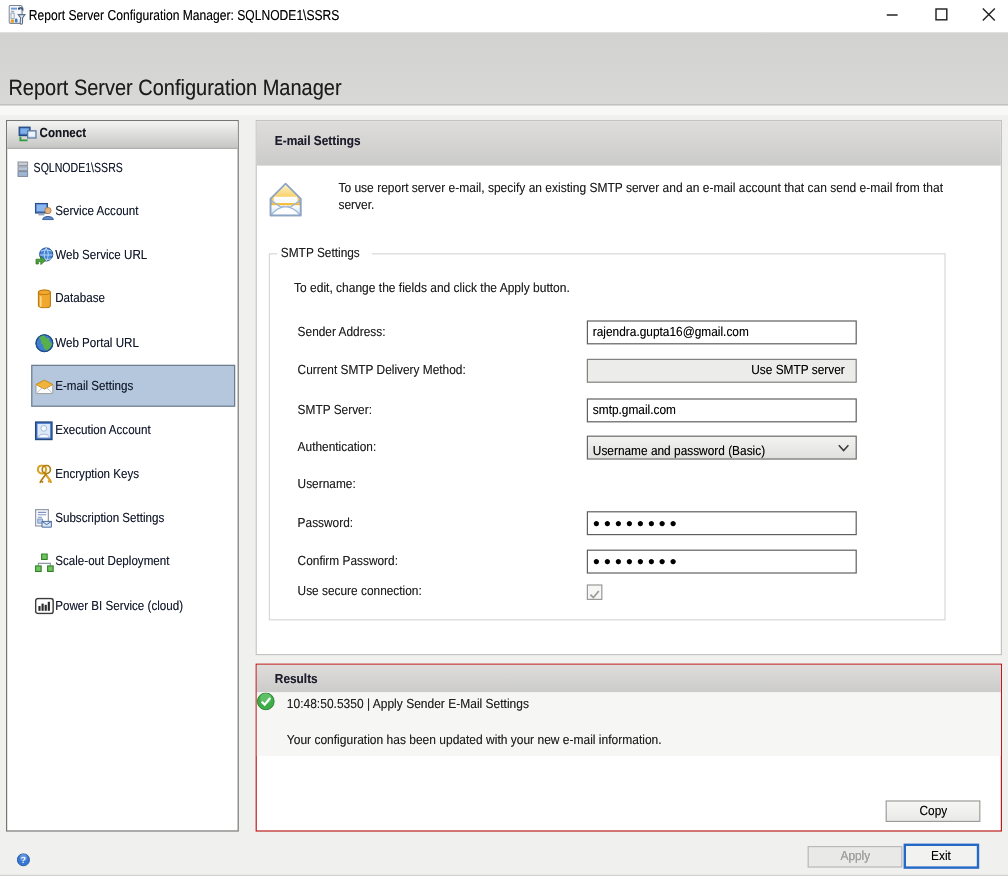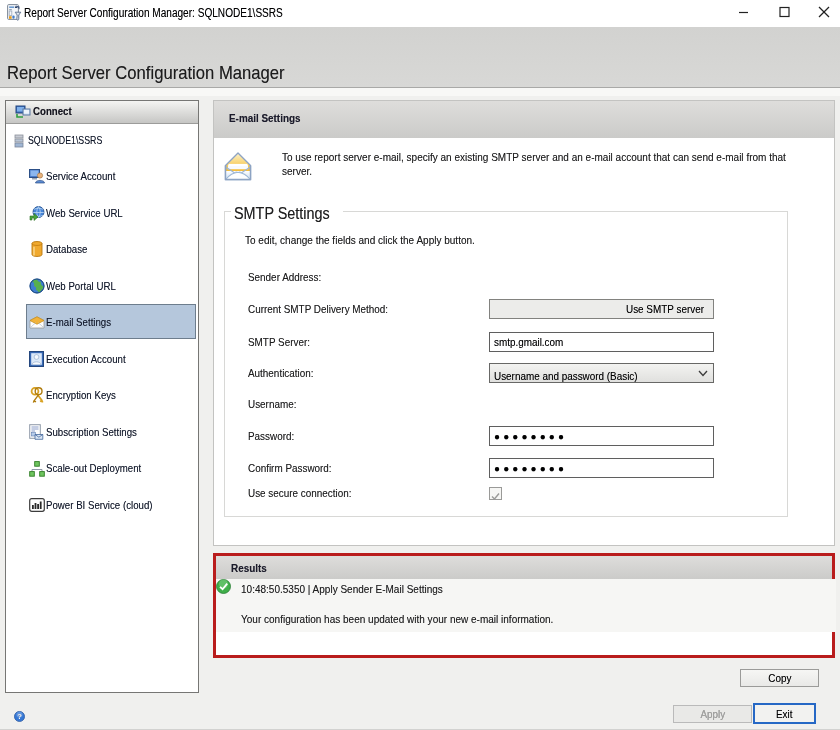--- a/index.html
+++ b/index.html
@@ -19,33 +19,33 @@
   #sidebar{left:5px;top:100px;width:194px;height:593px;background:#fff;border:1px solid #767674;box-sizing:border-box;}
   #connectbar{left:0;top:0;width:192px;height:22px;background:linear-gradient(#f4f4f2,#c6c6c4);border-bottom:1px solid #9c9c9a;}
   #connecttext{left:27px;top:4px;font-size:11px;font-weight:bold;color:#15151f;transform:scaleX(0.88);transform-origin:0 0;}
   .navtext{position:absolute;font-size:11px;color:#10182b;white-space:nowrap;transform:scaleX(0.88);transform-origin:0 0;}
   #selbox{left:20px;top:203px;width:170px;height:35px;background:#b5c7dc;border:1px solid #6d7d8d;box-sizing:border-box;}
   
   #mainpanel{left:213px;top:100px;width:622px;height:446px;background:#fff;border:1px solid #c3c3c1;box-sizing:border-box;}
   .panelhead{position:absolute;left:0;top:0;width:100%;height:37px;background:linear-gradient(#dedddb,#cbcbc9);}
   .panelheadtext{position:absolute;left:15px;font-size:11px;font-weight:bold;color:#1b1b2b;transform:scaleX(0.9);transform-origin:0 0;}
   #fieldset{left:10px;top:110px;width:562px;height:304px;border:1px solid #d8d8d6;}
-  #legend{left:17px;top:104px;background:#fff;padding:0 3px;font-size:16px;color:#1e1e1e;white-space:nowrap;}
+  #legend{left:17px;top:104px;background:#fff;padding:0 3px;font-size:11px;color:#1e1e1e;white-space:nowrap;}
   #legend span{display:inline-block;transform:scaleX(0.9);transform-origin:0 0;}
   .flabel{position:absolute;left:34px;font-size:11px;color:#1e1e1e;white-space:nowrap;transform:scaleX(0.9);transform-origin:0 0;}
   .finput{position:absolute;left:275px;width:225px;height:20px;box-sizing:border-box;
           border:1px solid #5f5f5f;background:#fff;font-family:"Liberation Sans",sans-serif;
           font-size:11px;color:#000;padding:0 0 0 4px;display:flex;align-items:center;}
   .finput>span{display:inline-block;transform:scaleX(0.9);transform-origin:0 0;white-space:nowrap;}
   .ro{background:#ececea;border-color:#82827f;}
   #ddl{background:linear-gradient(#f3f3f1,#e0e0de);border-color:#686866;}
   .dots{font-size:10px;}
   .dots>span{transform:none;letter-spacing:3.1px;}
   
-  #resultspanel{left:213px;top:553px;width:622px;height:105px;background:#fff;border:3px solid #b91c1c;box-sizing:border-box;}
+  #resultspanel{left:213px;top:553px;width:622px;height:140px;background:#fff;border:1px solid #b91c1c;box-sizing:border-box;}
   #resulthead{position:absolute;left:0;top:0;width:100%;height:23px;background:linear-gradient(#dedddb,#cbcbc9);}
   #graystrip{left:0;top:23px;width:620px;height:53px;background:#f6f6f4;}
   
   .btn{position:absolute;box-sizing:border-box;display:flex;align-items:center;justify-content:center;
        font-size:11px;color:#000;}
   .btn>span{display:inline-block;transform:scaleX(0.9);}
   #copybtn{left:524px;top:113px;width:79px;height:18px;border:1px solid #9b9b99;background:linear-gradient(#f6f6f4,#e9e9e7);}
   #applybtn{left:673px;top:705px;width:79px;height:18px;border:1px solid #bababa;background:#e9e9e7;color:#a3a3a1;}
   #exitbtn{left:753px;top:703px;width:63px;height:21px;border:2px solid #2668c5;background:#f2f2f0;}
 </style>
@@ -197,20 +197,23 @@
     <div class="abs" id="legend"><span>SMTP Settings</span></div>
     <div class="abs t11" style="left:31px;top:133px;">To edit, change the fields and click the Apply button.</div>
     <div class="flabel" style="top:170px;">Sender Address:</div>
     <div class="flabel" style="top:202px;">Current SMTP Delivery Method:</div>
     <div class="flabel" style="top:235px;">SMTP Server:</div>
     <div class="flabel" style="top:266px;">Authentication:</div>
     <div class="flabel" style="top:297px;">Username:</div>
     <div class="flabel" style="top:329px;">Password:</div>
     <div class="flabel" style="top:361px;">Confirm Password:</div>
     <div class="flabel" style="top:386px;">Use secure connection:</div>
+    <div class="finput" style="top:166px;">
+      <span>rajendra.gupta16@gmail.com</span>
+    </div>
     <div class="finput ro" style="top:198px;justify-content:flex-end;">
       <span>Use SMTP server</span>
     </div>
     <div class="finput" style="top:231px;">
       <span>smtp.gmail.com</span>
     </div>
     <div class="finput" id="ddl" style="top:262px;align-items:flex-end;">
       <span>Username and password (Basic)</span>
       <svg class="abs" style="right:5px;top:6px;" width="10" height="7" viewBox="0 0 10 7">
         <path d="M1 1 L5 5.5 L9 1" fill="none" stroke="#3c3c3c" stroke-width="1.3"></path>

